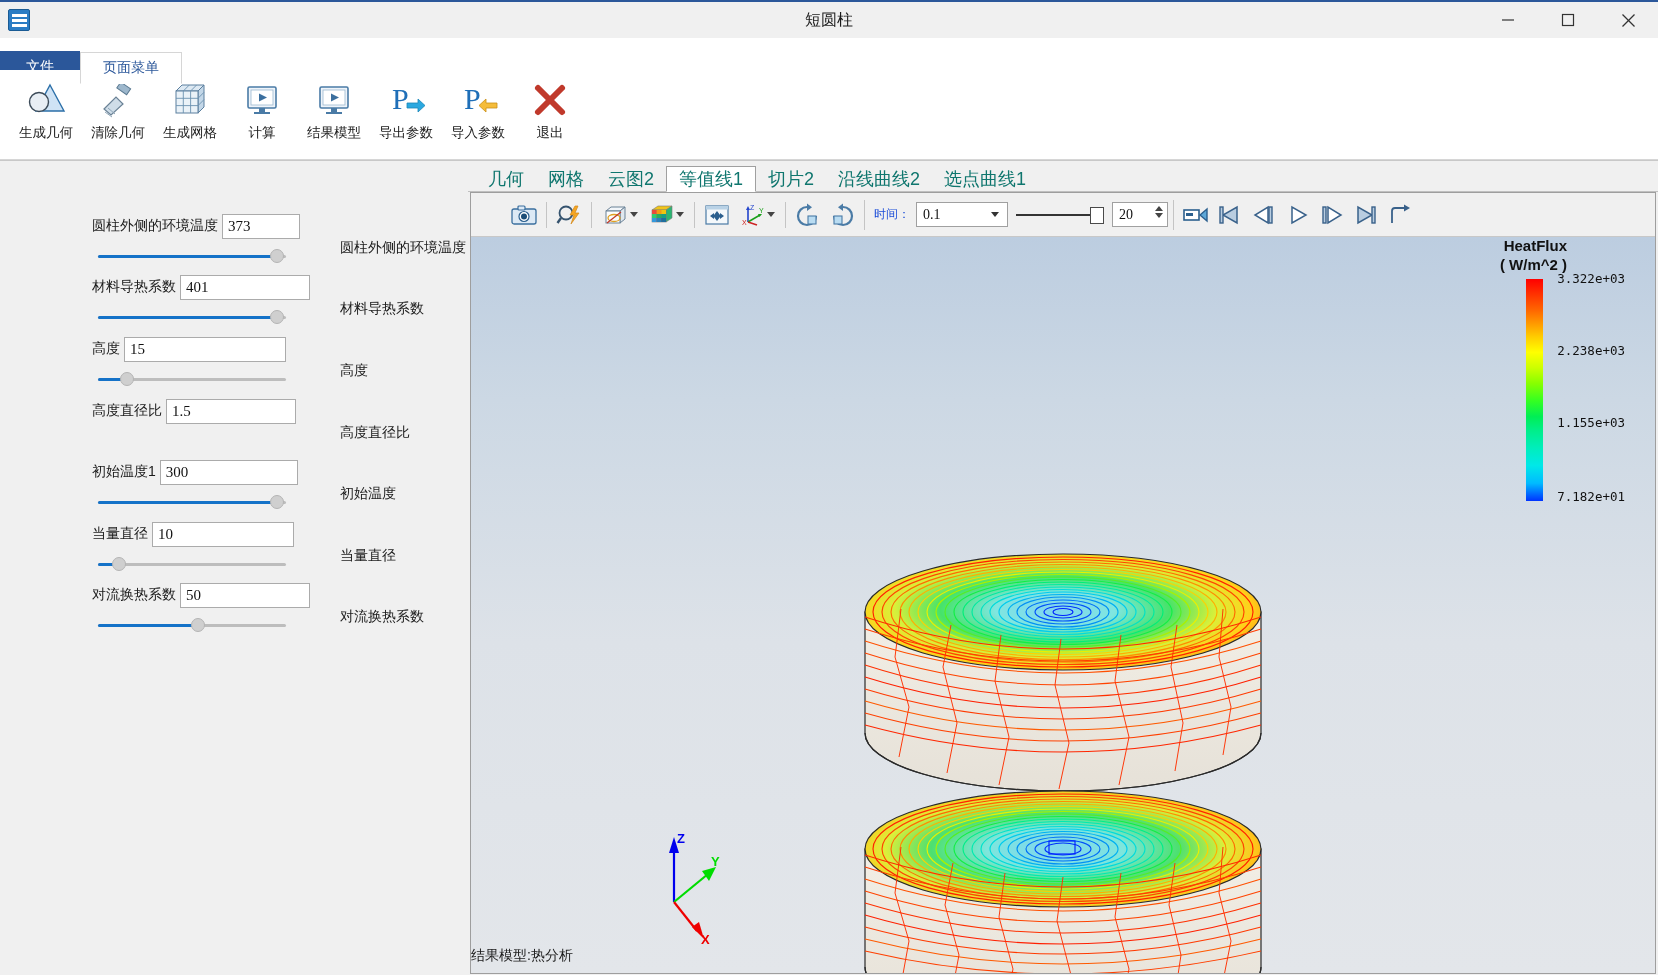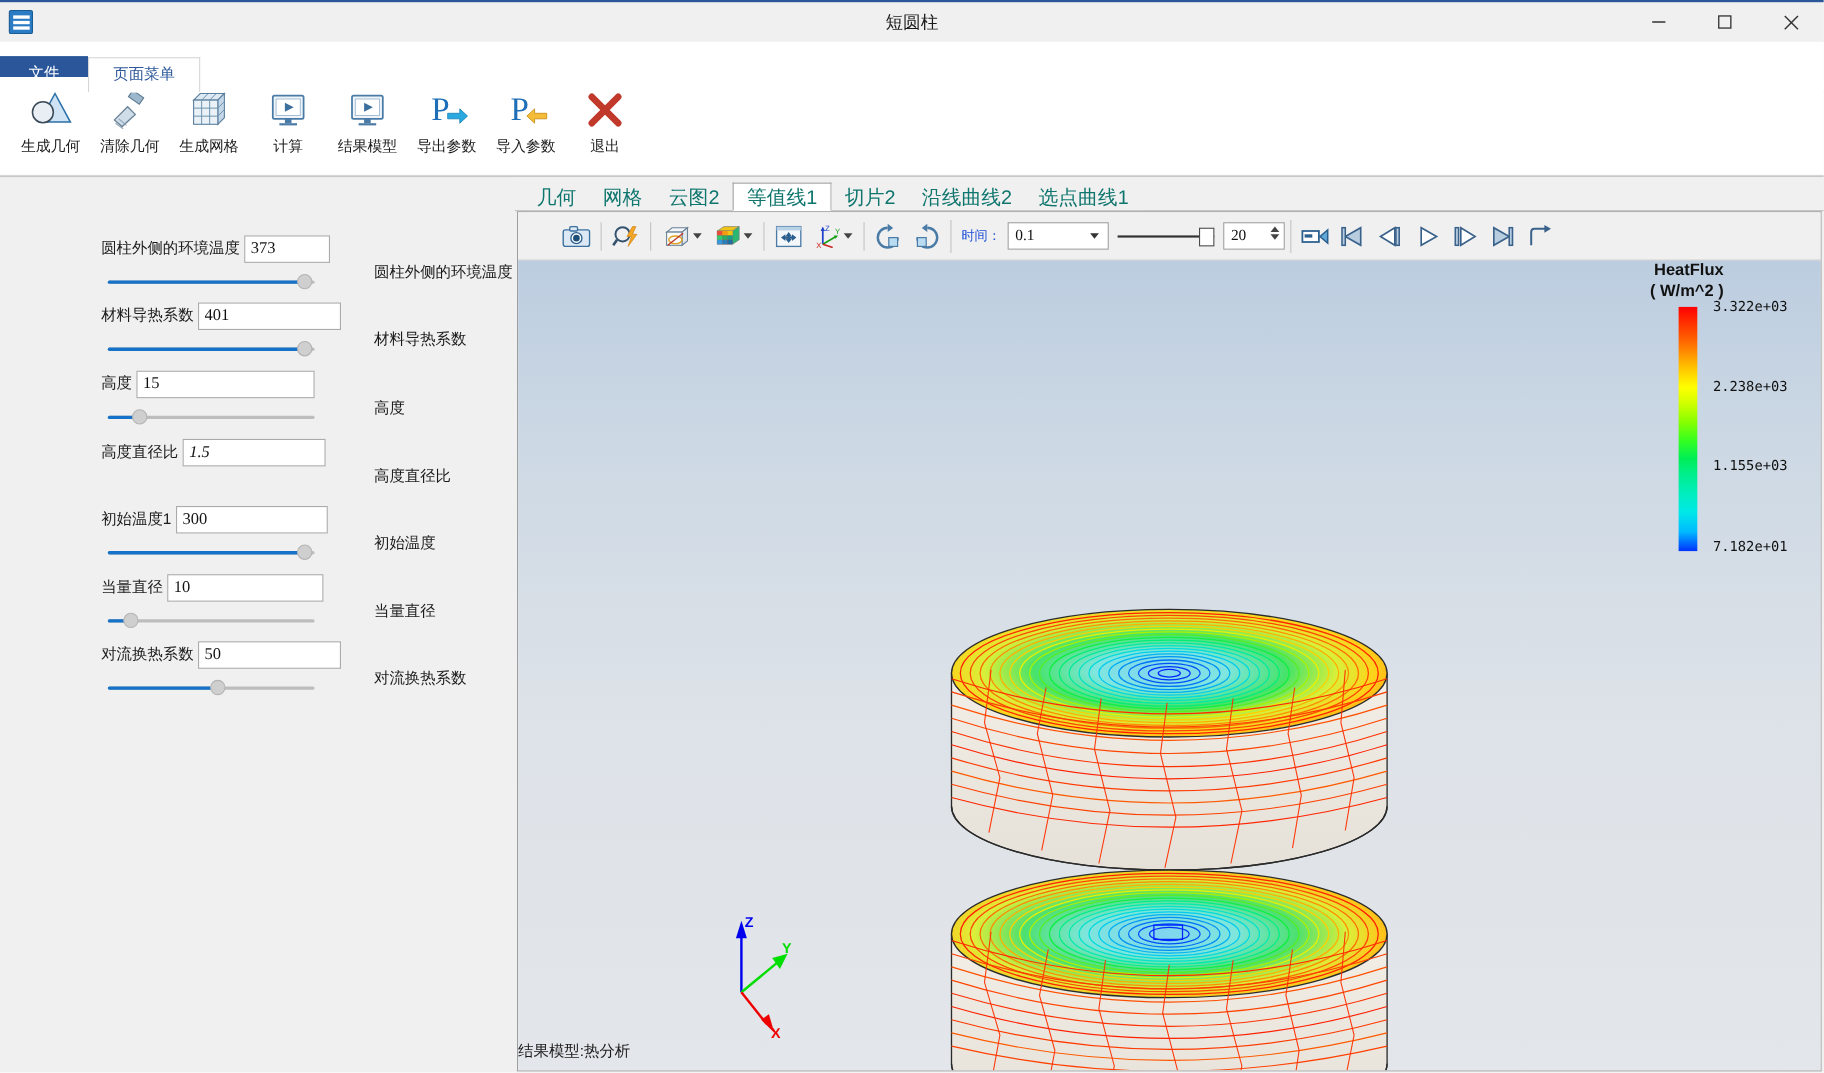--- a/index.html
+++ b/index.html
@@ -357,21 +357,21 @@
           <div class="strack" style="left:0;width:188px;"></div>
           <div class="sfill" style="width:28px;"></div>
           <div class="sknob" style="left:22px;"></div>
         </div>
       </div>
       <div class="pdesc" style="left:340px;top:201px;">高度</div>
 
       <div class="param-row" style="top:237px;">
         <div class="prow-inner" style="padding-left:92px;">
           <span class="plabel">高度直径比</span>
-          <input class="pinput" style="width: 130px; margin-left: 4px; font-style: italic;" value="1.5">
+          <input class="pinput" style="width: 130px; margin-left: 4px;" value="1.5">
         </div>
       </div>
       <div class="pdesc" style="left:340px;top:263px;">高度直径比</div>
 
       <div class="param-row" style="top:298px;">
         <div class="prow-inner" style="padding-left:92px;">
           <span class="plabel">初始温度1</span>
           <input class="pinput" style="width: 138px; margin-left: 4px;" value="300">
         </div>
         <div class="slider" style="margin-left:98px;width:188px;">

